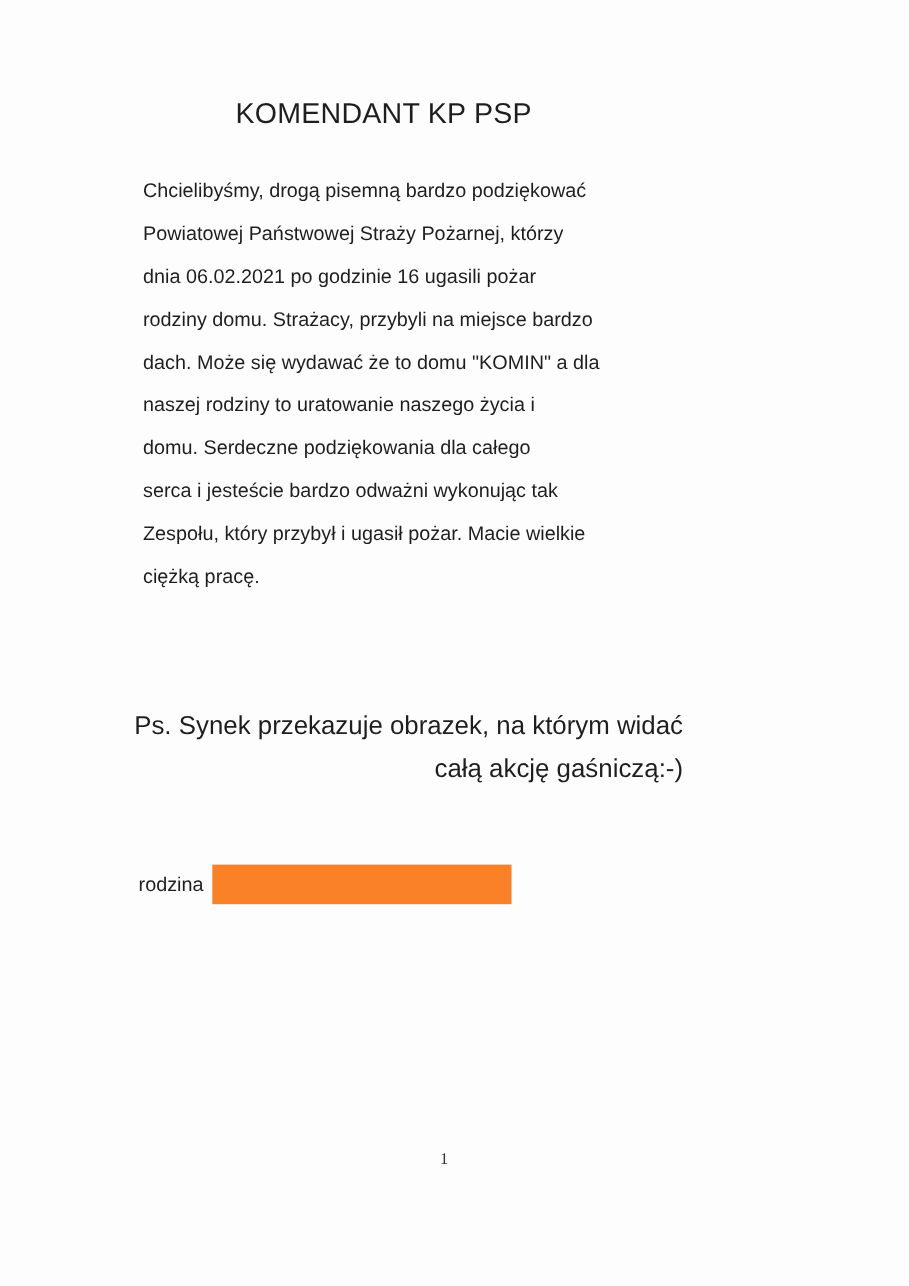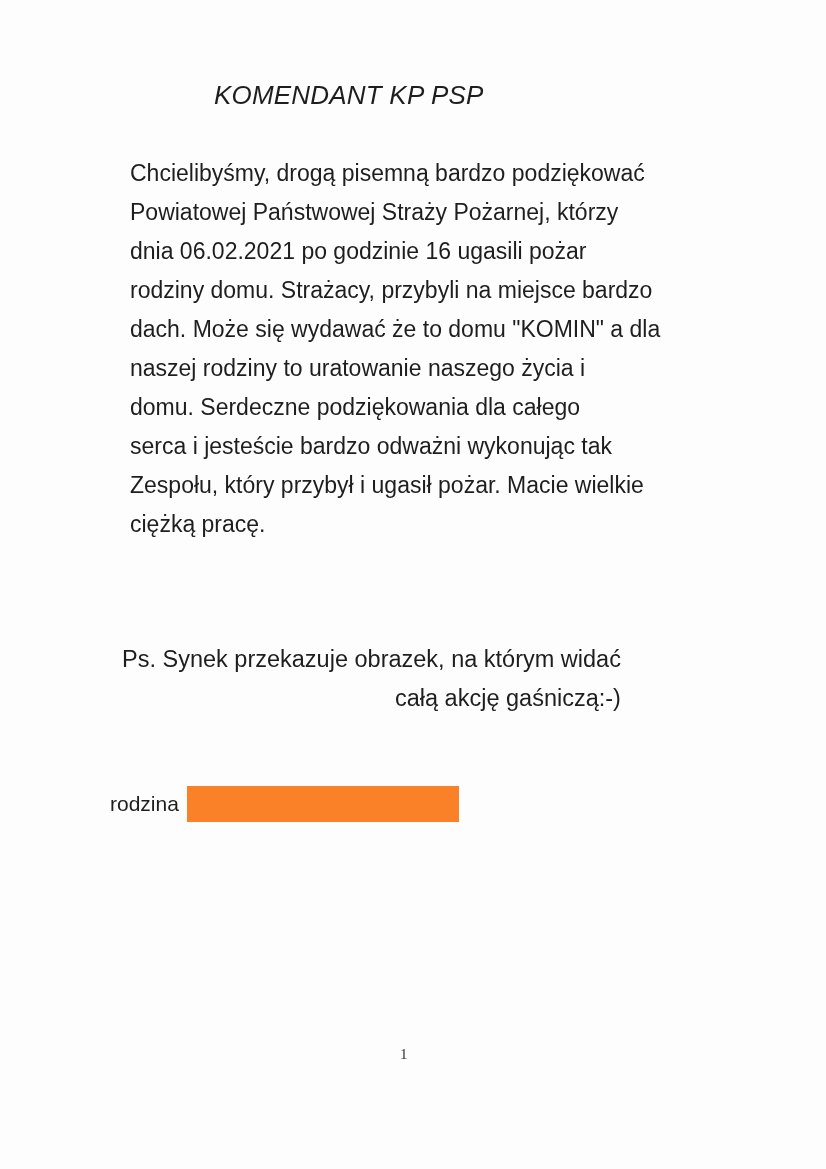--- a/index.html
+++ b/index.html
@@ -17,32 +17,31 @@
     }
     .page {
       position: absolute;
       left: 0; top: 0;
       width: 826px; height: 1169px;
       background: #fdfdfd;
     }
     .title {
       position: absolute;
       left: 214px;
-      top: 80px;
+      top: 88px;
       font-size: 26px;
       letter-spacing: 0.2px;
       white-space: nowrap;
-      font-style: italic;
     }
     .body-text {
       position: absolute;
       left: 130px;
       top: 154px;
       width: 600px;
-      font-size: 23px;
+      font-size: 18px;
       line-height: 39px;
     }
     .body-text .line {
       display: block;
       white-space: nowrap;
     }
     .ps {
       position: absolute;
       left: 122px;
       top: 640px;
@@ -53,23 +52,23 @@
     .ps .line { display: block; white-space: nowrap; }
     .greeting {
       position: absolute;
       left: 122px;
       top: 726px;
       font-size: 23.5px;
       white-space: nowrap;
     }
     .signature {
       position: absolute;
-      left: 110px;
+      left: 126px;
       top: 786px;
-      font-size: 21px;
+      font-size: 18px;
       white-space: nowrap;
       display: flex;
       align-items: center;
     }
     .redaction {
       display: inline-block;
       width: 272px;
       height: 36px;
       margin-left: 8px;
       background: #fb8129;

